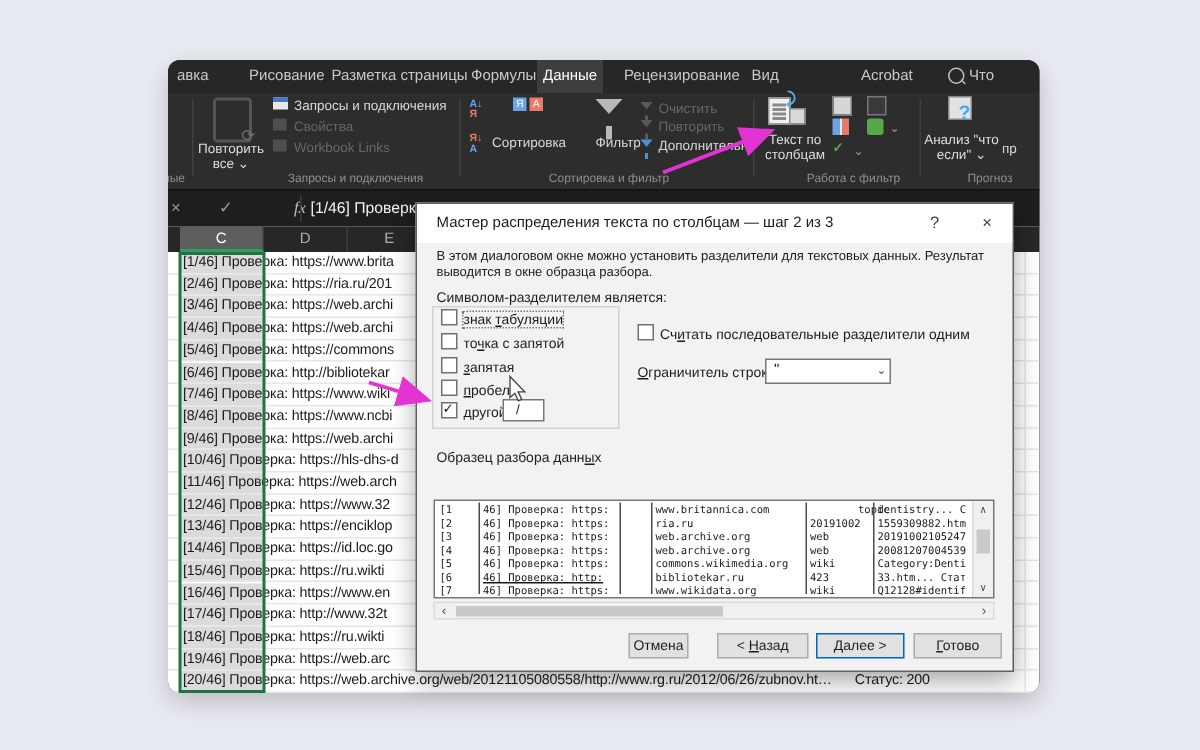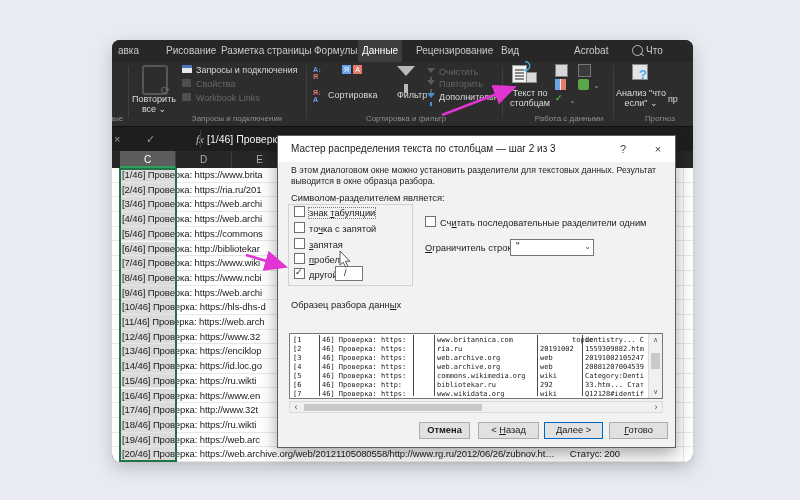--- a/index.html
+++ b/index.html
@@ -177,21 +177,21 @@
     <div class="rbig" style="position:absolute;left:392px;top:26px;width:52px;">
       <span>Текст по</span><br><span>столбцам</span>
     </div>
     <span class="ic sq light" style="left:443px;top:2px;"></span>
     <span class="ic sq dup" style="left:443px;top:17px;"></span>
     <span class="ic vald" style="left:443px;top:31px;"><span>✓</span></span>
     <span class="ic chv" style="left:457px;top:35px;"><span>⌄</span></span>
     <span class="ic sq cons" style="left:466px;top:2px;"></span>
     <span class="ic sq green" style="left:466px;top:17px;"></span>
     <span class="ic chv" style="left:481px;top:20px;"><span>⌄</span></span>
-    <div class="rgl" style="left:407px;width:100px;">Работа с данными</div>
+    <div class="rgl" style="left:407px;width:100px;">Работа с фильтр</div>
 
     <span class="ic whatif" style="left:520px;top:2px;">
         <span>?</span>
       </span>
     <div class="rbig" style="position:absolute;left:504px;top:26px;width:50px;">
       <span>Анализ "что</span><br><span>если" ⌄</span>
     </div>
     <span class="rtext" style="left:556px;top:32px;">пр</span>
     <div class="rgl" style="left:518px;width:60px;">Прогноз</div>
   </div>
@@ -363,24 +363,24 @@
         <div class="prow" style="top: 38px;">
           <span class="pcell" style="left: 3px;">[5</span>
           <span class="pcell" style="left: 32px;">46] Проверка: https:</span>
           <span class="pcell" style="left: 126px;"></span>
           <span class="pcell" style="left: 147px;">commons.wikimedia.org</span>
           <span class="pcell" style="left: 250px;">wiki</span>
           <span class="pcell" style="left: 295px;">Category:Denti</span>
         </div>
         <div class="prow" style="top: 47px;">
           <span class="pcell" style="left: 3px;">[6</span>
-          <span class="pcell" style="left: 32px;">46] Проверка: http:</span>
+          <span class="pcell" style="left: 32px; text-decoration: underline;">46] Проверка: http:</span>
           <span class="pcell" style="left: 126px;"></span>
           <span class="pcell" style="left: 147px;">bibliotekar.ru</span>
-          <span class="pcell" style="left: 250px;">292</span>
+          <span class="pcell" style="left: 250px;">423</span>
           <span class="pcell" style="left: 295px;">33.htm... Стат</span>
         </div>
         <div class="prow" style="top: 56px;">
           <span class="pcell" style="left: 3px;">[7</span>
           <span class="pcell" style="left: 32px;">46] Проверка: https:</span>
           <span class="pcell" style="left: 126px;"></span>
           <span class="pcell" style="left: 147px;">www.wikidata.org</span>
           <span class="pcell" style="left: 250px;">wiki</span>
           <span class="pcell" style="left: 295px;">Q12128#identif</span>
         </div>
@@ -396,21 +396,21 @@
       <span class="a" style="bottom:0;">∨</span>
     </div>
   </div>
   <div class="hsb">
     <span class="a" style="left:0;">‹</span>
     <span class="th"></span>
     <span class="a" style="right:0;">›</span>
   </div>
 
   <div id="dlg-btns">
-      <div class="dlg-btn" style="left: 141px; width: 51px; font-weight: bold;"><span>Отмена</span><span class="u"></span><span></span></div>
+      <div class="dlg-btn" style="left: 141px; width: 40px;"><span>Отмена</span><span class="u"></span><span></span></div>
       <div class="dlg-btn" style="left: 200px; width: 61px;"><span>&lt; </span><span class="u">Н</span><span>азад</span></div>
       <div class="dlg-btn default" style="left: 266px; width: 59px;"><span></span><span class="u">Д</span><span>алее &gt;</span></div>
       <div class="dlg-btn" style="left: 331px; width: 59px;"><span></span><span class="u">Г</span><span>отово</span></div>
     </div>
 </div>
 
 <svg id="overlay" width="800" height="500">
   <defs>
     <marker id="ah" markerWidth="9" markerHeight="8" refX="7" refY="4" orient="auto">
       <path d="M0,0 L9,4 L0,8 Z" fill="#e233d3"></path>

